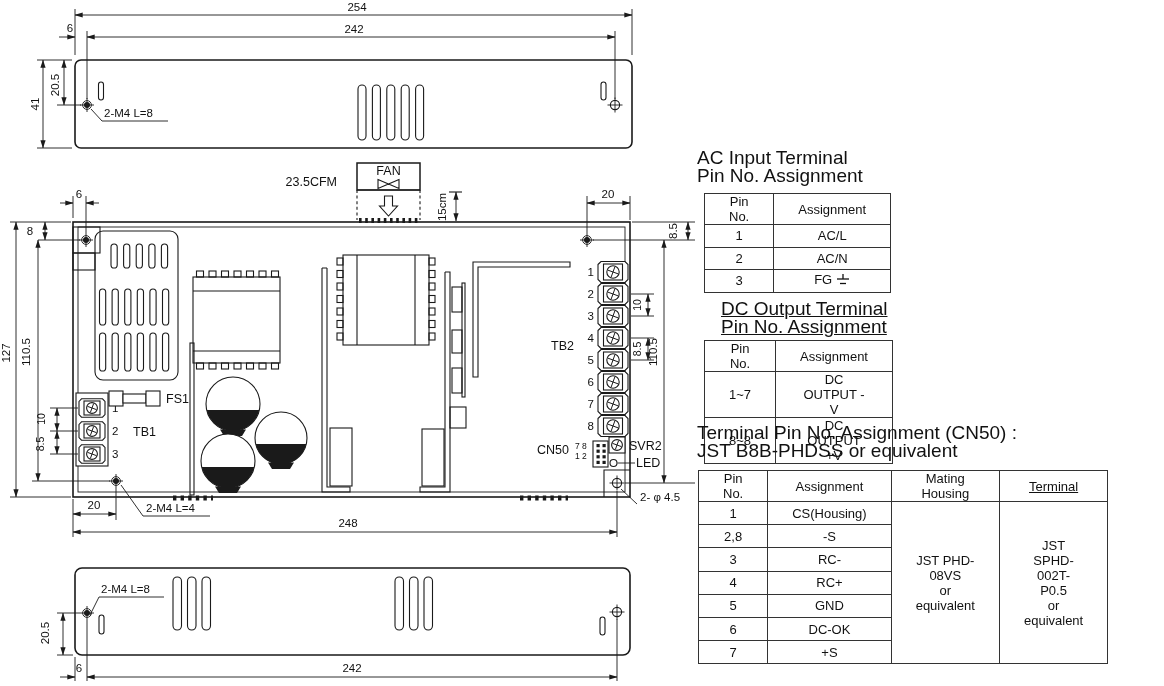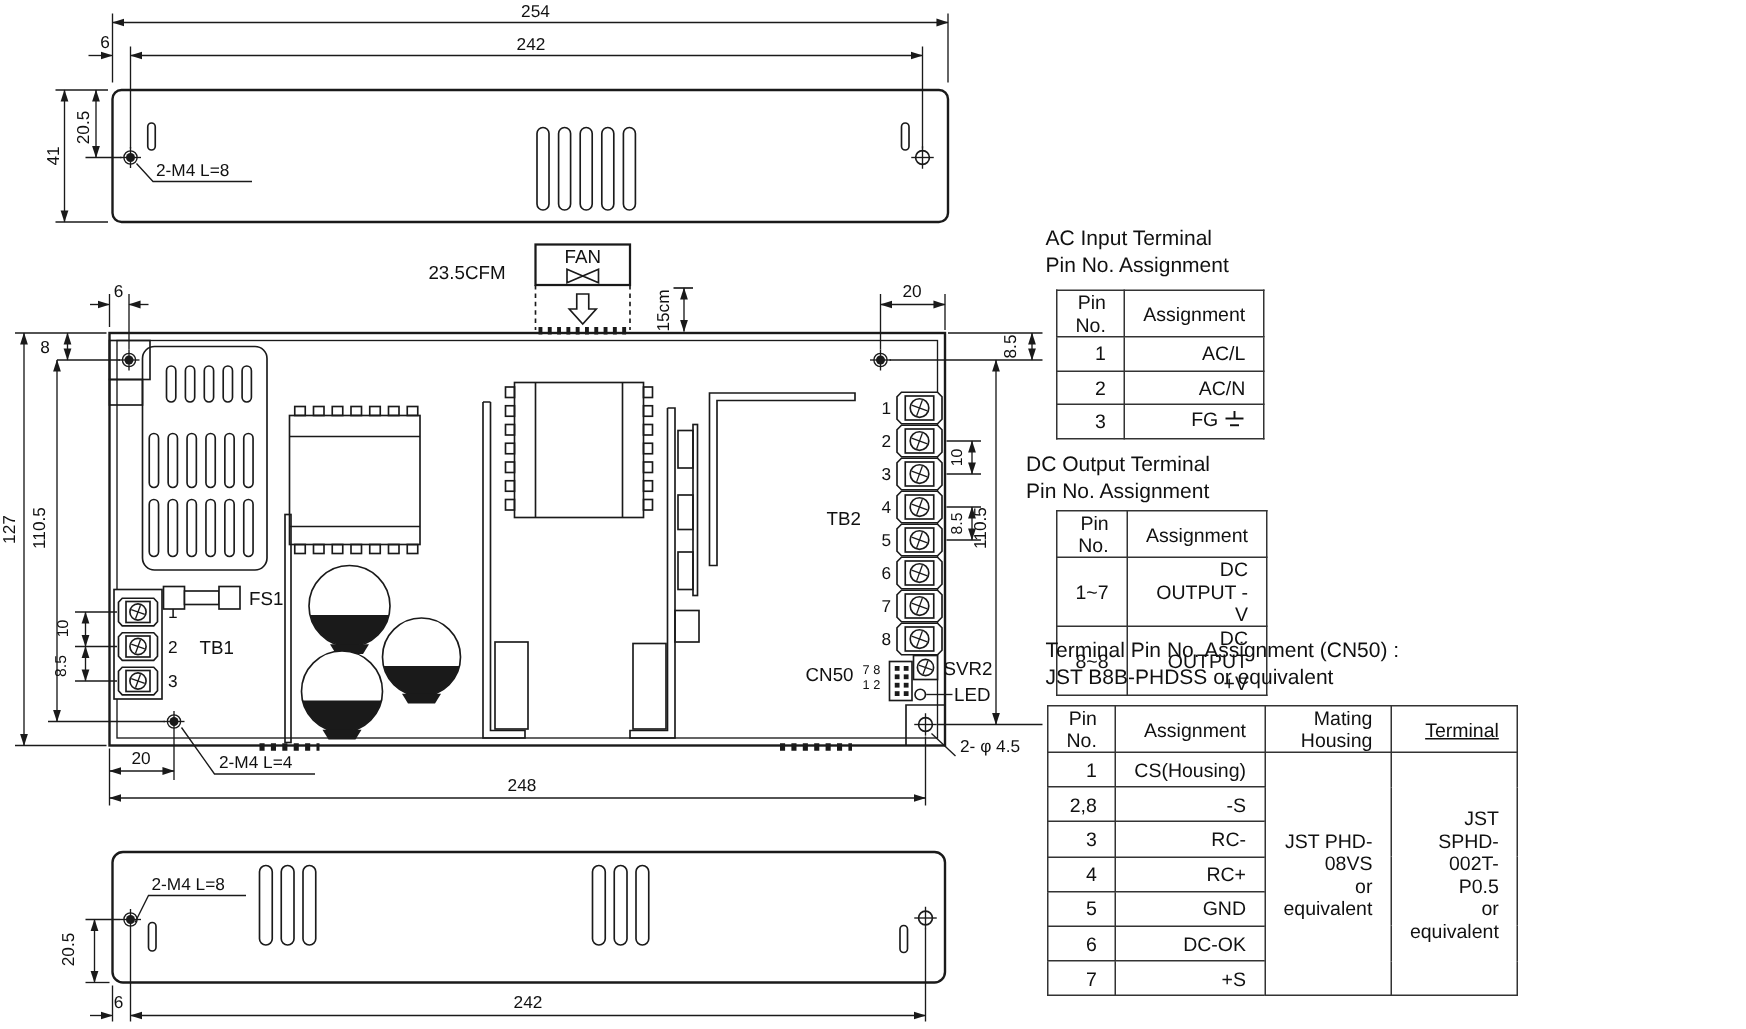--- a/index.html
+++ b/index.html
@@ -14,25 +14,25 @@
   svg .f{fill:#1a1a1a;stroke:none;}
   svg .dash{stroke:#1a1a1a;stroke-width:1.1;fill:none;stroke-dasharray:3 2.6;}
   svg .grille{stroke:#1a1a1a;stroke-width:5;stroke-dasharray:2.6 3.6;fill:none;}
   svg .tabs{stroke:#1a1a1a;stroke-width:5;stroke-dasharray:3.4 4.2;fill:none;}
   svg text{fill:#111;stroke:none;}
   svg .dim{font-size:11.5px;}
   svg .dimS{font-size:10.5px;}
   svg .lbl{font-size:12.5px;}
   svg .tiny{font-size:8.5px;}
   .tables{position:absolute;left:0;top:0;}
-  .tbl-title{position:absolute;font-size:14px;line-height:18px;color:#111;white-space:nowrap;}
+  .tbl-title{position:absolute;font-size:19px;line-height:18px;color:#111;white-space:nowrap;}
   table{border-collapse:collapse;position:absolute;background:#fff;}
   table,th,td{border:1px solid #333;}
   table{border:1.5px solid #333;}
-  th,td{font-size:13px;font-weight:normal;text-align:right;padding:0 12px;color:#111;}
+  th,td{font-size:13px;font-weight:normal;text-align:center;padding:0 24px;color:#111;}
   .ac-tbl th,.ac-tbl td{height:21.5px;}
   .dc-tbl th,.dc-tbl td{height:21px;}
   .cn-tbl th{height:19px;}
   .cn-tbl td{height:22.2px;}
   .col-pin{width:50px;}
   .col-asg{width:92px;}
   .dc-col-pin{width:50px;}
   .dc-col-asg{width:132px;}
   .cn-col1{width:52px;}
   .cn-col2{width:96px;}
@@ -442,21 +442,21 @@
                 <g stroke="#111" stroke-width="1.3" fill="none">
                   <line x1="7" y1="0" x2="7" y2="5"></line>
                   <line x1="1" y1="5" x2="13" y2="5"></line>
                   <line x1="4" y1="9.5" x2="10" y2="9.5"></line>
                 </g>
               </svg></span></td>
     </tr>
   </tbody>
     </table>
 
-  <div class="tbl-title" style="left:684px;top:300px;">
+  <div class="tbl-title" style="left:721px;top:300px;text-decoration:underline;">
     <div>DC Output Terminal</div>
     <div>Pin No.  Assignment</div>
   </div>
   <table class="dc-tbl" style="left:704px;top:340px;">
     <tbody>
         <tr>
       <th class="dc-col-pin">Pin No.</th>
       <th class="dc-col-asg">Assignment</th>
     </tr>
     <tr>

